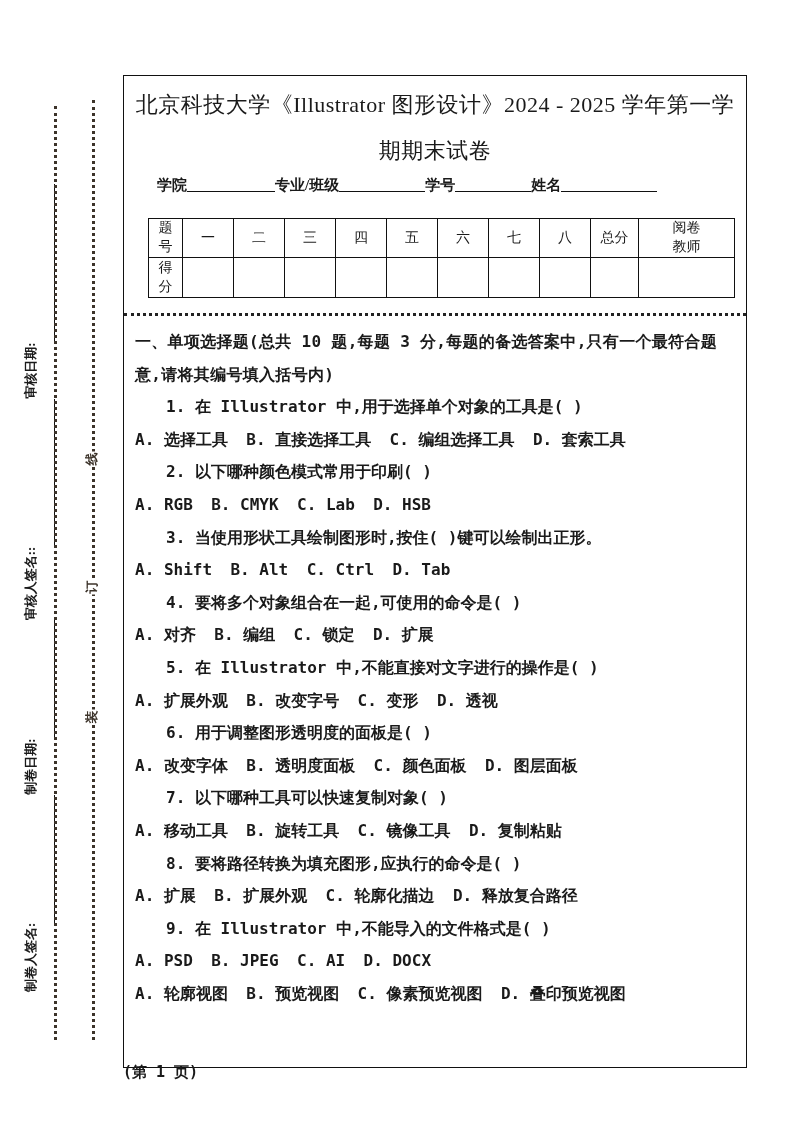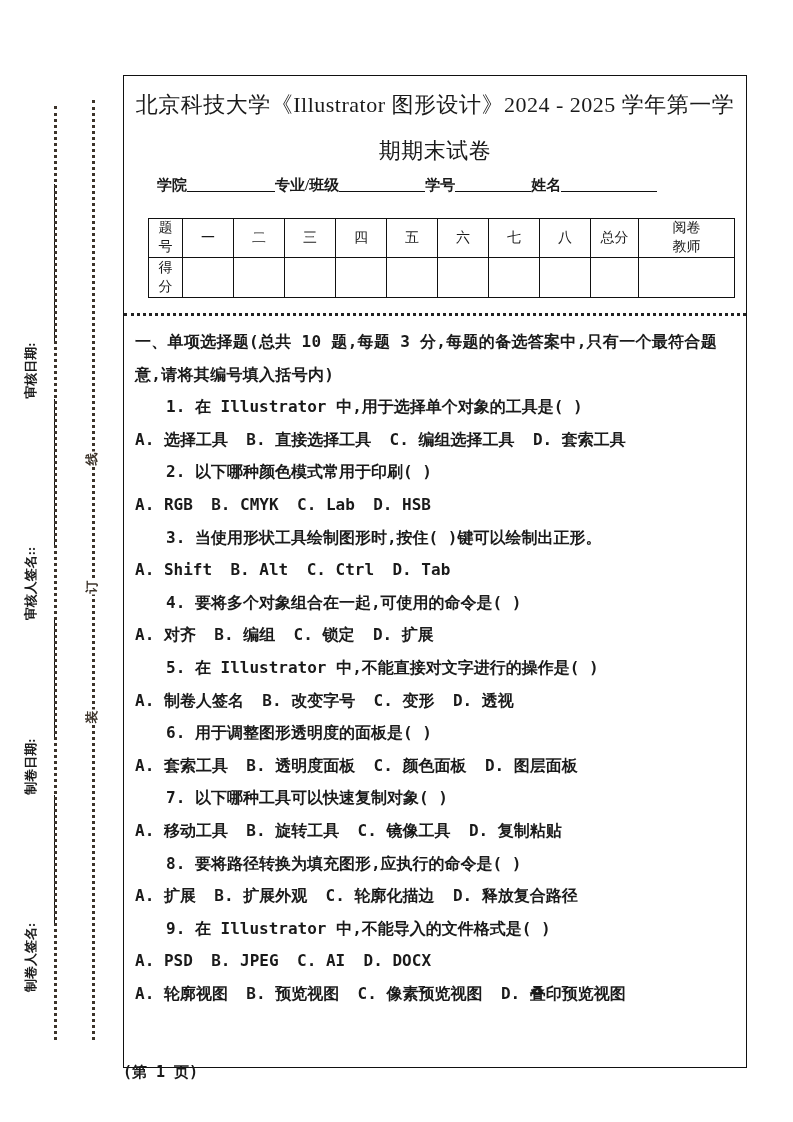--- a/index.html
+++ b/index.html
@@ -182,26 +182,26 @@
       <span class="opt">A. Shift</span><span class="opt">B. Alt</span><span class="opt">C. Ctrl</span><span class="opt">D. Tab</span>
     </div>
 
     <div class="q-prompt">4. 要将多个对象组合在一起,可使用的命令是(  )</div>
     <div class="q-opts">
       <span class="opt">A. 对齐</span><span class="opt">B. 编组</span><span class="opt">C. 锁定</span><span class="opt">D. 扩展</span>
     </div>
 
     <div class="q-prompt">5. 在 Illustrator 中,不能直接对文字进行的操作是(  )</div>
     <div class="q-opts">
-      <span class="opt">A. 制卷人签名</span><span class="opt">B. 改变字号</span><span class="opt">C. 变形</span><span class="opt">D. 透视</span>
+      <span class="opt">A. 扩展外观</span><span class="opt">B. 改变字号</span><span class="opt">C. 变形</span><span class="opt">D. 透视</span>
     </div>
 
     <div class="q-prompt">6. 用于调整图形透明度的面板是(  )</div>
     <div class="q-opts">
-      <span class="opt">A. 套索工具</span><span class="opt">B. 透明度面板</span><span class="opt">C. 颜色面板</span><span class="opt">D. 图层面板</span>
+      <span class="opt">A. 改变字体</span><span class="opt">B. 透明度面板</span><span class="opt">C. 颜色面板</span><span class="opt">D. 图层面板</span>
     </div>
 
     <div class="q-prompt">7. 以下哪种工具可以快速复制对象(  )</div>
     <div class="q-opts">
       <span class="opt">A. 移动工具</span><span class="opt">B. 旋转工具</span><span class="opt">C. 镜像工具</span><span class="opt">D. 复制粘贴</span>
     </div>
 
     <div class="q-prompt">8. 要将路径转换为填充图形,应执行的命令是(  )</div>
     <div class="q-opts">
       <span class="opt">A. 扩展</span><span class="opt">B. 扩展外观</span><span class="opt">C. 轮廓化描边</span><span class="opt">D. 释放复合路径</span>

